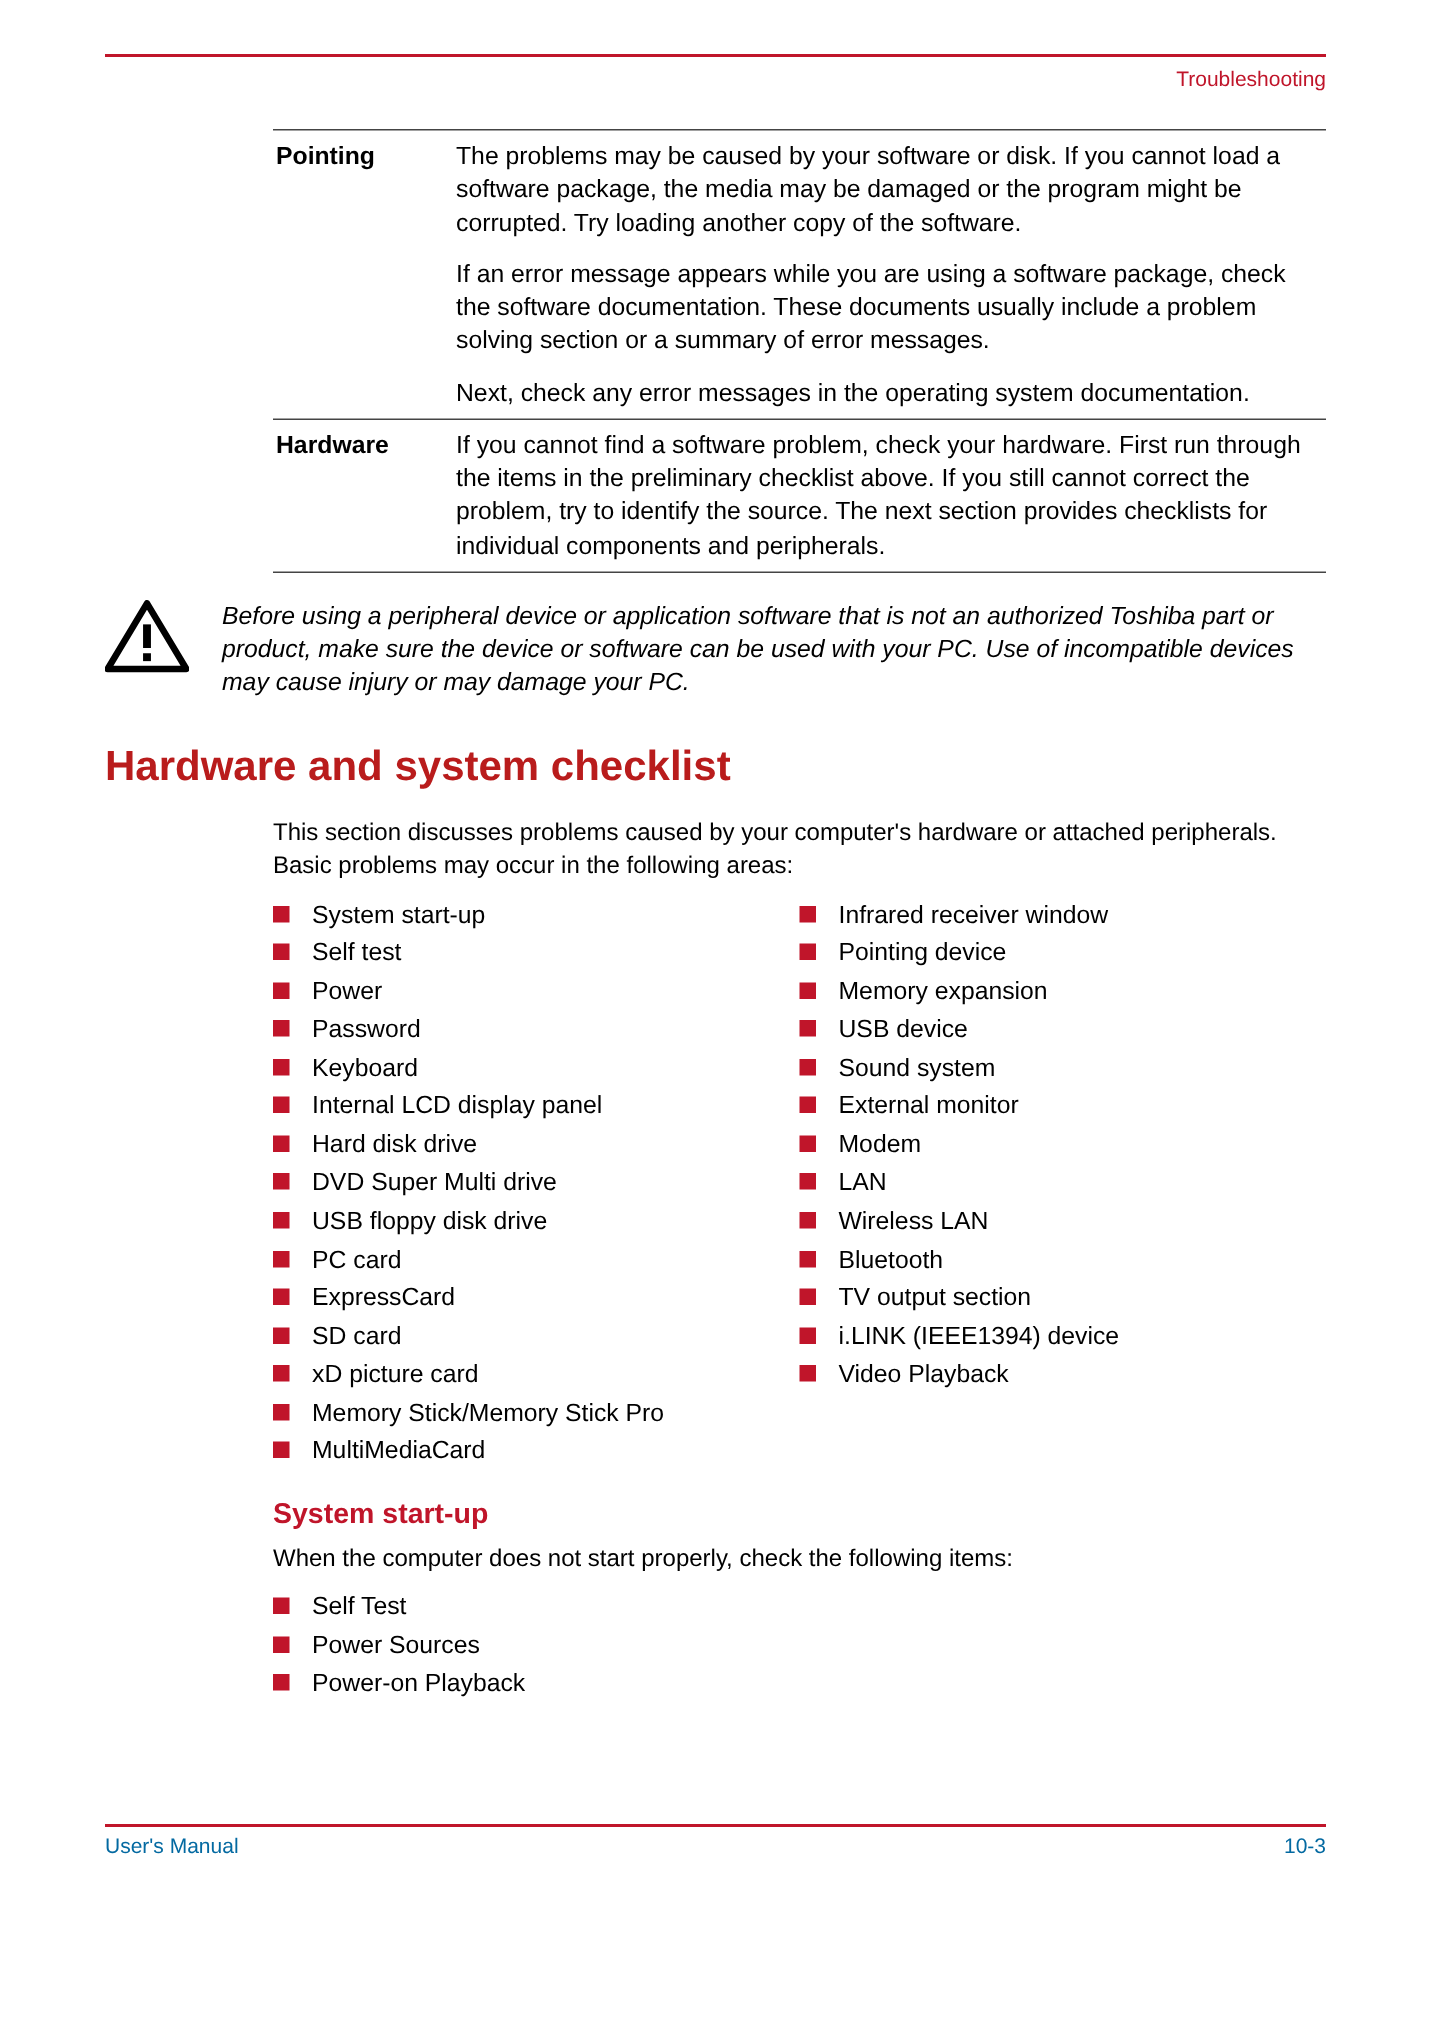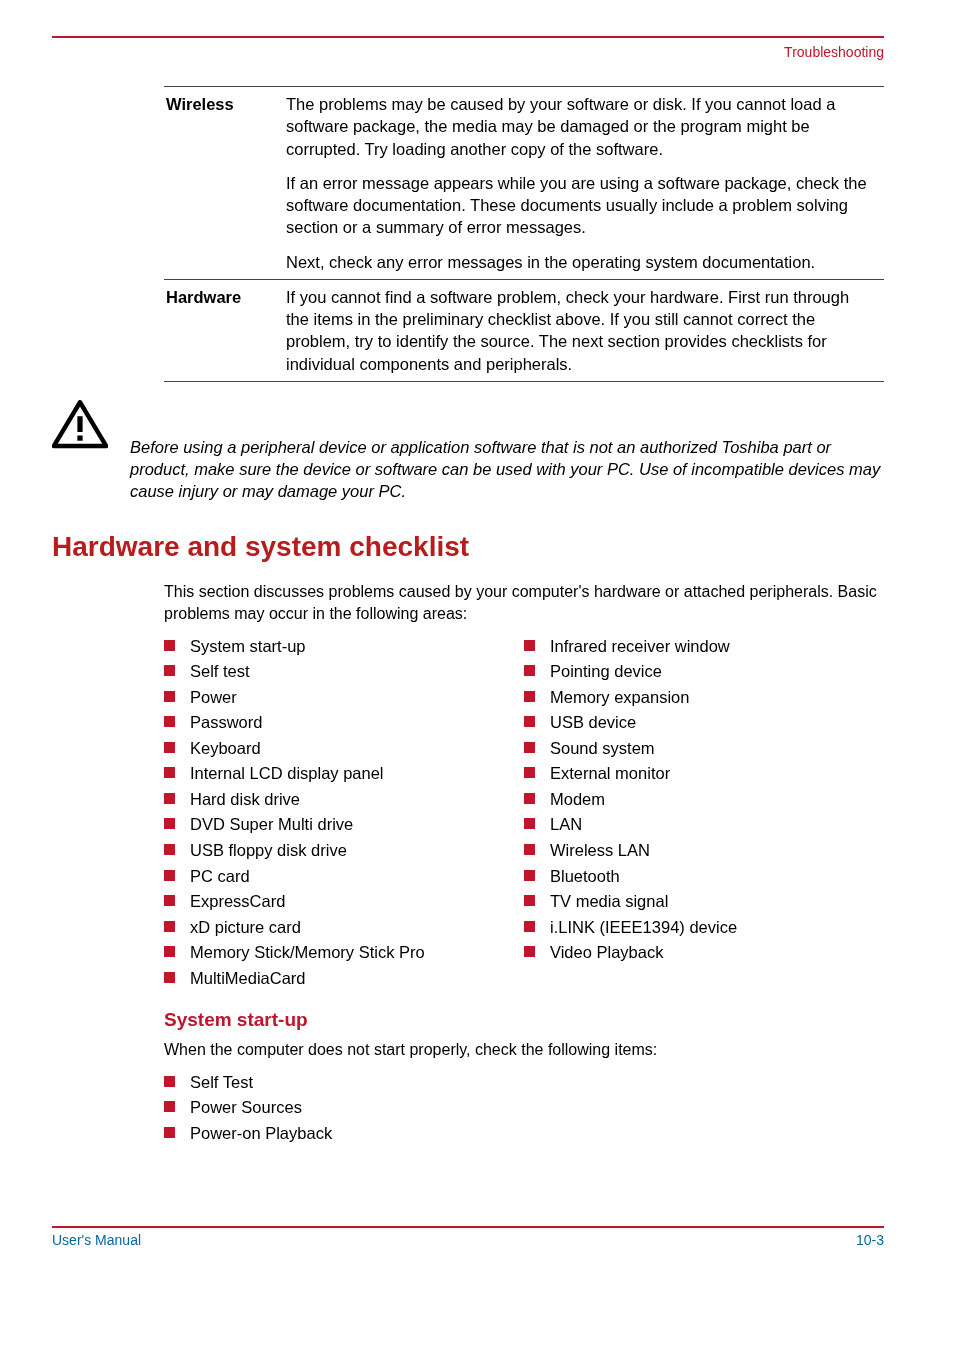--- a/index.html
+++ b/index.html
@@ -1,28 +1,28 @@
 <!DOCTYPE html>
 <html><head>
 <meta charset="utf-8">
 <style>
   * { box-sizing: border-box; margin: 0; padding: 0; }
   html, body { width: 954px; font-family: Arial, Helvetica, sans-serif; background: #fff; color: #000; }
-  .page { width: 954px; padding: 36px 70px 20px 52px; }
+  .page { width: 954px; padding: 36px 70px 20px 70px; }
   .hr-top { border-top: 2px solid #c0152a; margin-bottom: 6px; }
   .breadcrumb { text-align: right; color: #c0152a; font-size: 14px; margin-bottom: 26px; }
   .content { margin-left: 112px; }
   .tbl { border-collapse: collapse; width: 100%; }
   .tbl td { vertical-align: top; padding: 6px 8px 6px 2px; font-size: 16.5px; line-height: 1.35; }
   .tbl td.cellhead { font-weight: bold; width: 120px; }
   .tbl .tline td { border-top: 1.5px solid #444; }
   .tbl .bline td { border-bottom: 1.5px solid #444; }
   .warnrow { display: flex; align-items: flex-start; margin-top: 18px; margin-bottom: 28px; margin-left: 0; }
   .warn-icon { width: 60px; flex-shrink: 0; }
-  .warn-text { font-style: italic; font-size: 16.5px; line-height: 1.35; padding-left: 18px; margin-top: 36px; }
+  .warn-text { font-style: italic; font-size: 16.5px; line-height: 1.35; padding-left: 18px; }
   h1.redh { color: #b91c1c; font-size: 28px; font-weight: 900; margin-bottom: 18px; font-family: Arial, Helvetica, sans-serif; }
   h2.redsub { color: #c0152a; font-size: 19px; font-weight: 900; margin-top: 18px; margin-bottom: 8px; }
   .intro { font-size: 16px; line-height: 1.4; margin-bottom: 8px; }
   .twocol { display: flex; }
   .col { width: 50%; }
   ul.sq { list-style: none; padding: 0; margin: 0; }
   ul.sq li { font-size: 16.5px; line-height: 1.55; position: relative; padding-left: 26px; }
   ul.sq li::before { content: ""; position: absolute; left: 0; top: 6px; width: 11px; height: 11px; background: #c0152a; }
   .footer { margin-top: 80px; border-top: 2px solid #c0152a; padding-top: 4px; display:flex; justify-content: space-between; color: #0369a1; font-size: 14px; }
 </style>
@@ -30,21 +30,21 @@
 <body>
 
 <div class="page">
   <div class="hr-top"></div>
   <div class="breadcrumb">Troubleshooting</div>
 
   <div class="content">
     <table class="tbl">
       <tbody>
           <tr class="tline">
-        <td class="cellhead">Wireless</td>
+        <td class="cellhead">Pointing</td>
         <td>The problems may be caused by your software or disk. If you cannot load a software package, the media may be damaged or the program might be corrupted. Try loading another copy of the software.</td>
       </tr>
       <tr>
         <td></td>
         <td>If an error message appears while you are using a software package, check the software documentation. These documents usually include a problem solving section or a summary of error messages.</td>
       </tr>
       <tr class="bline">
         <td></td>
         <td>Next, check any error messages in the operating system documentation.</td>
       </tr>
@@ -78,38 +78,39 @@
             <li>Self test</li>
             <li>Power</li>
             <li>Password</li>
             <li>Keyboard</li>
             <li>Internal LCD display panel</li>
             <li>Hard disk drive</li>
             <li>DVD Super Multi drive</li>
             <li>USB floppy disk drive</li>
             <li>PC card</li>
             <li>ExpressCard</li>
+            <li>SD card</li>
             <li>xD picture card</li>
             <li>Memory Stick/Memory Stick Pro</li>
             <li>MultiMediaCard</li>
           </ul>
       </div>
       <div class="col">
         <ul class="sq" id="list-right">
             <li>Infrared receiver window</li>
             <li>Pointing device</li>
             <li>Memory expansion</li>
             <li>USB device</li>
             <li>Sound system</li>
             <li>External monitor</li>
             <li>Modem</li>
             <li>LAN</li>
             <li>Wireless LAN</li>
             <li>Bluetooth</li>
-            <li>TV media signal</li>
+            <li>TV output section</li>
             <li>i.LINK (IEEE1394) device</li>
             <li>Video Playback</li>
           </ul>
       </div>
     </div>
 
     <h2 class="redsub">System start-up</h2>
     <p class="intro">When the computer does not start properly, check the following items:</p>
     <ul class="sq" id="list2">
         <li>Self Test</li>

